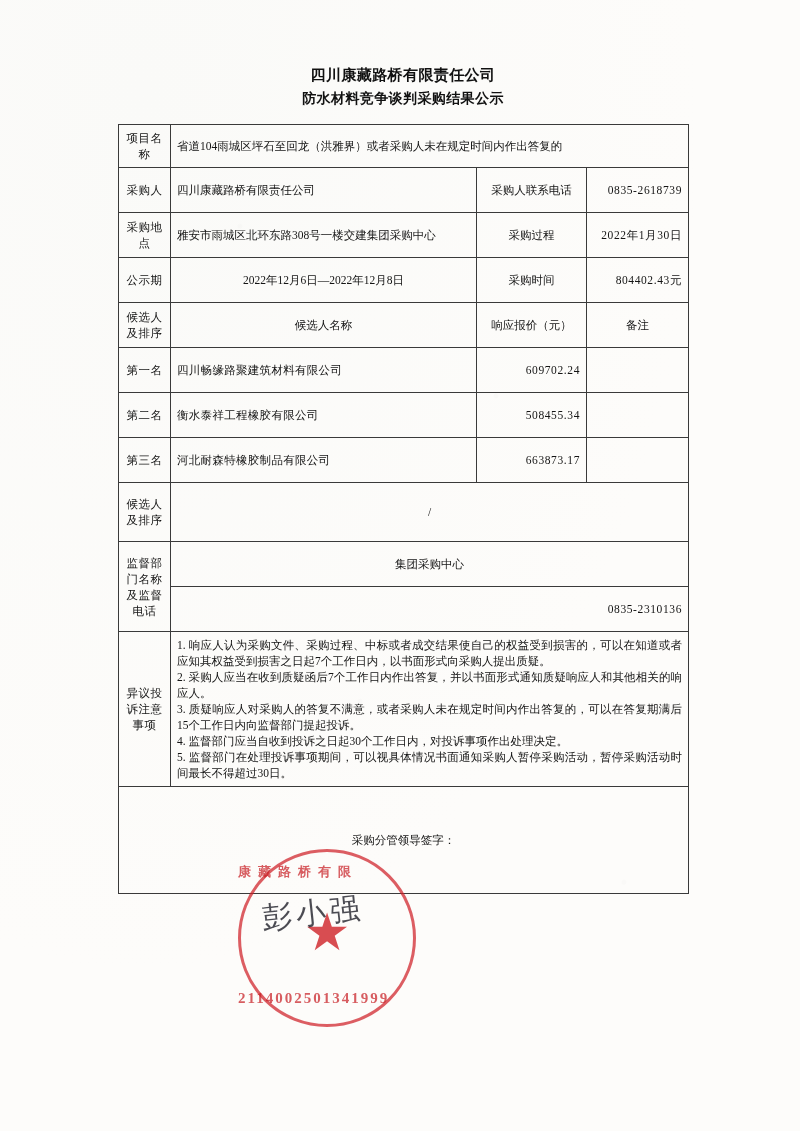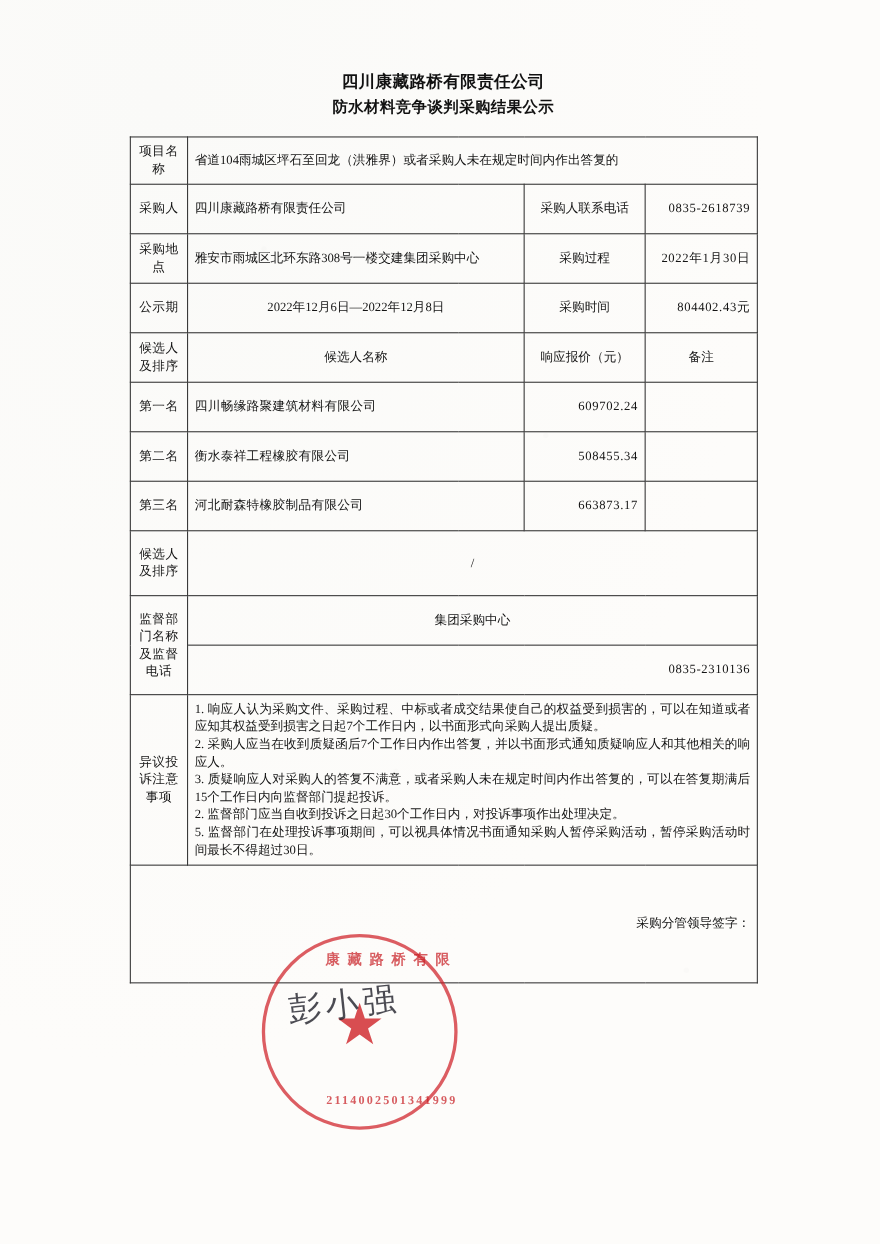--- a/index.html
+++ b/index.html
@@ -90,21 +90,21 @@
   .notes {
     font-size: 11px;
     line-height: 17px;
     text-align: justify;
     padding: 8px 10px 8px 10px;
     vertical-align: top;
   }
   .notes p { margin: 0; }
   .sign-row td { height: 96px; vertical-align: middle; }
   .sign-label {
-    text-align: right;
+    text-align: center;
     padding-left: 14px;
     font-size: 11.5px;
   }
   
   .stamp {
     position: absolute;
     left: 238px;
     top: 849px;
     width: 178px;
     height: 178px;
@@ -122,32 +122,32 @@
     left: 50%;
     top: 47%;
     transform: translate(-50%, -50%);
     color: rgba(206, 32, 39, 0.80);
     font-size: 52px;
     line-height: 52px;
   }
   .stamp .arc-text, .stamp .bottom-text {
     position: absolute;
     left: 0; right: 0;
-    text-align: right;
+    text-align: left;
     color: rgba(200, 30, 36, 0.72);
     font-weight: bold;
   }
   .stamp .arc-text {
     top: 14px;
     font-size: 13px;
     letter-spacing: 7px;
   }
   .stamp .bottom-text {
     bottom: 20px;
-    font-size: 11px;
+    font-size: 15px;
     letter-spacing: 2px;
   }
   .signature {
     position: absolute;
     left: 262px;
     top: 893px;
     font-family: "Liberation Serif", serif;
     font-size: 30px;
     color: rgba(30,30,40,0.80);
     transform: rotate(-6deg);
@@ -233,21 +233,21 @@
         </tr>
         <tr>
           <td class="num" colspan="4" style="height:34px">0835-2310136</td>
         </tr>
         <tr>
           <td class="lbl">异议投诉注意事项</td>
           <td class="notes" colspan="4">
             <p>1. 响应人认为采购文件、采购过程、中标或者成交结果使自己的权益受到损害的，可以在知道或者应知其权益受到损害之日起7个工作日内，以书面形式向采购人提出质疑。</p>
             <p>2. 采购人应当在收到质疑函后7个工作日内作出答复，并以书面形式通知质疑响应人和其他相关的响应人。</p>
             <p>3. 质疑响应人对采购人的答复不满意，或者采购人未在规定时间内作出答复的，可以在答复期满后15个工作日内向监督部门提起投诉。</p>
-            <p>2. 监督部门应当自收到投诉之日起30个工作日内，对投诉事项作出处理决定。</p>
+            <p>4. 监督部门应当自收到投诉之日起30个工作日内，对投诉事项作出处理决定。</p>
             <p>5. 监督部门在处理投诉事项期间，可以视具体情况书面通知采购人暂停采购活动，暂停采购活动时间最长不得超过30日。</p>
           </td>
         </tr>
         <tr class="sign-row">
           <td class="sign-label" colspan="5">采购分管领导签字：</td>
         </tr>
       </tbody>
     </table>
   </div>
 

